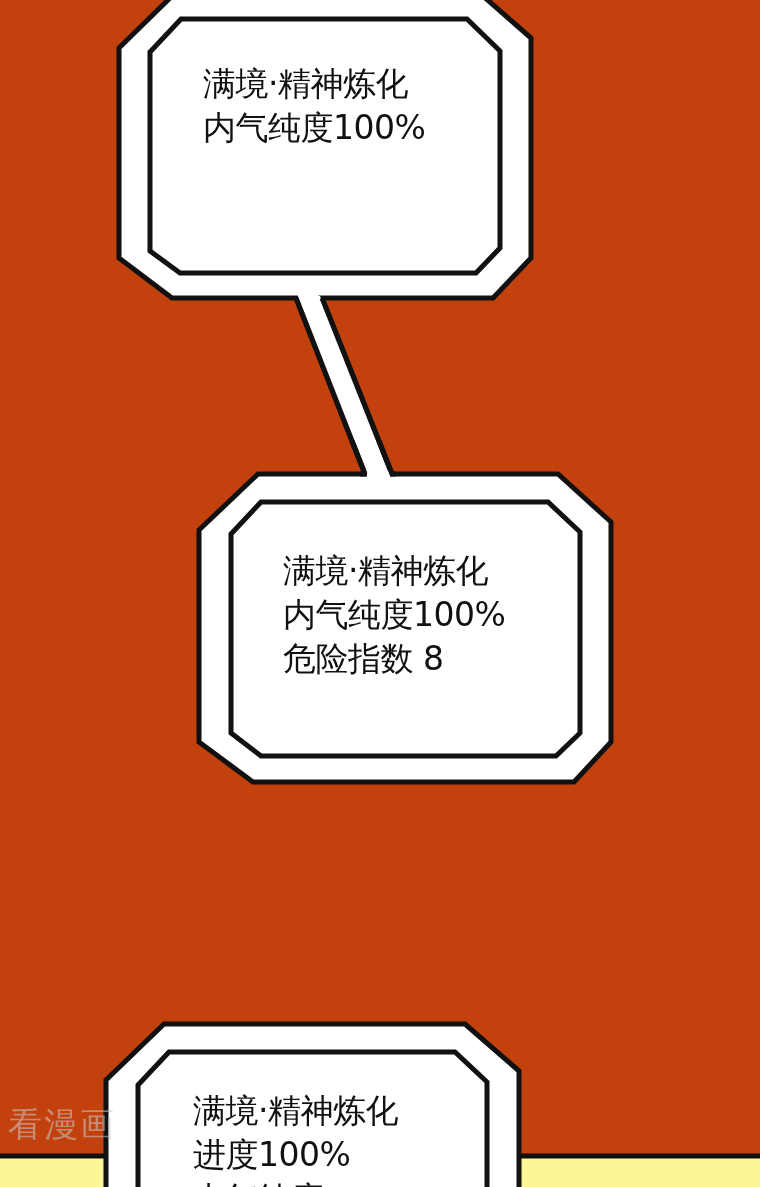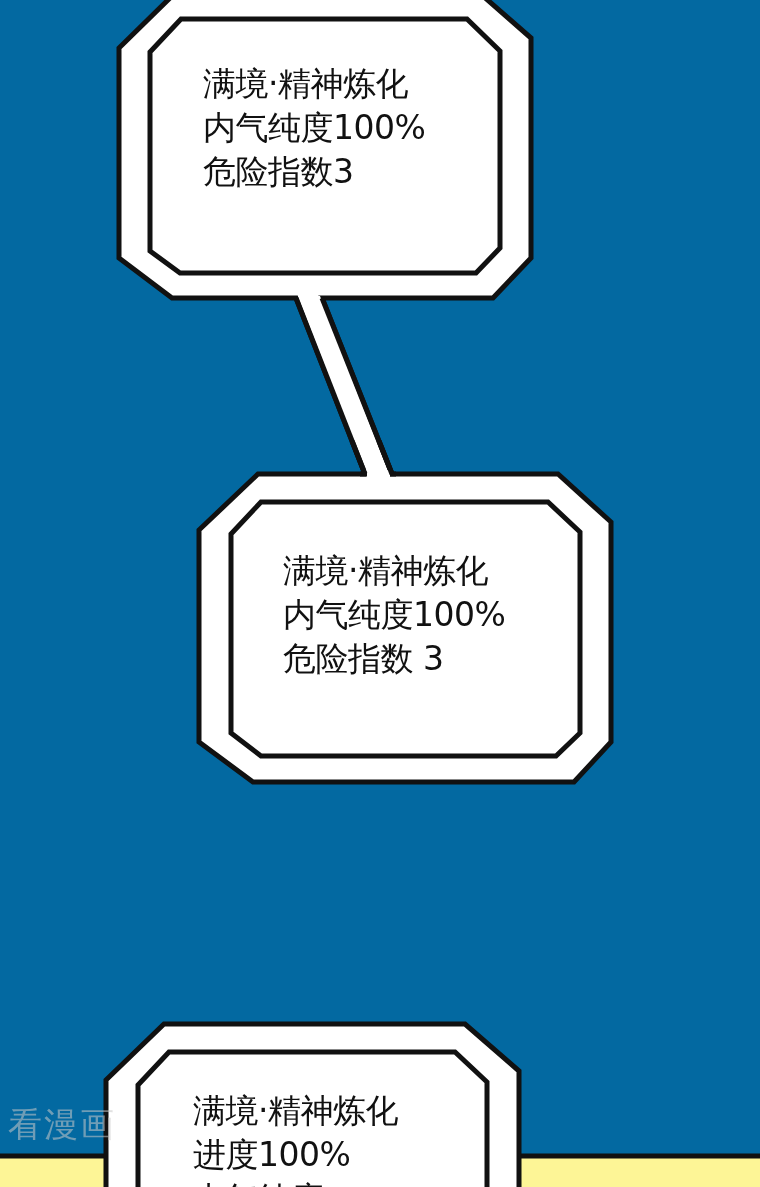--- a/index.html
+++ b/index.html
@@ -5,21 +5,21 @@
     html, body {
       margin: 0;
       padding: 0;
       background: #ffffff;
     }
     .page {
       position: relative;
       width: 760px;
       height: 1187px;
       overflow: hidden;
-      background: #0369a1;
+      background: #c2410c;
       text-decoration: underline;
     }
     .art {
       position: absolute;
       left: 0;
       top: 0;
       width: 760px;
       height: 1187px;
     }
     .bubble-text {
@@ -77,27 +77,26 @@
     <polygon points="261,502 548,502 580,532 580,733 556,756 261,756 231,733 231,534" fill="#ffffff" stroke="#111" stroke-width="5"></polygon>
 
     <polygon points="164,1024 465,1024 519,1071 519,1200 106,1200 106,1080" fill="#ffffff" stroke="#111" stroke-width="5"></polygon>
 
     <polygon points="169,1052 455,1052 487,1082 487,1200 138,1200 138,1085" fill="#ffffff" stroke="#111" stroke-width="5"></polygon>
   </svg>
 
   <div class="bubble-text" style="left:203px; top:62px;">
     <span class="line">满境·精神炼化</span>
     <span class="line">内气纯度100%</span>
-    <span class="line">危险指数3</span>
   </div>
 
   <div class="bubble-text" style="left:283px; top:549px;">
     <span class="line">满境·精神炼化</span>
     <span class="line">内气纯度100%</span>
-    <span class="line">危险指数 3</span>
+    <span class="line">危险指数 8</span>
   </div>
 
   <div class="bubble-text" style="left:193px; top:1089px;">
     <span class="line">满境·精神炼化</span>
     <span class="line">进度100%</span>
     <span class="line">内气纯度</span>
   </div>
 
   <div class="watermark">看漫画</div>
 

